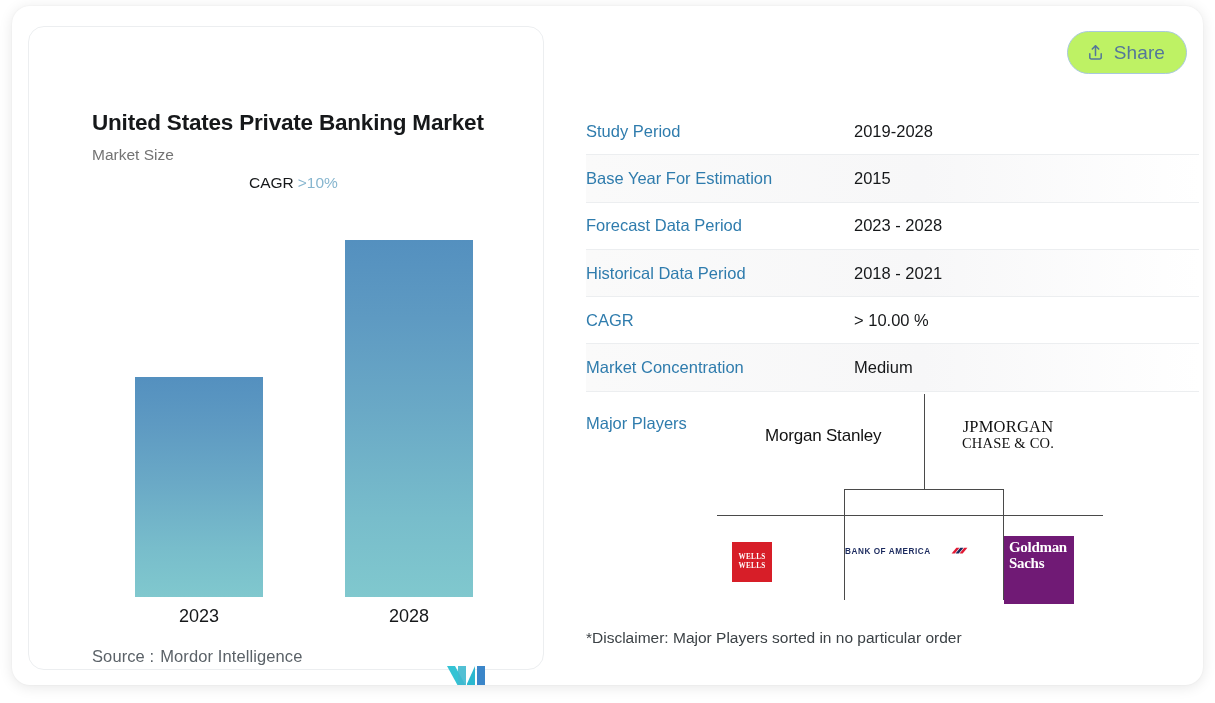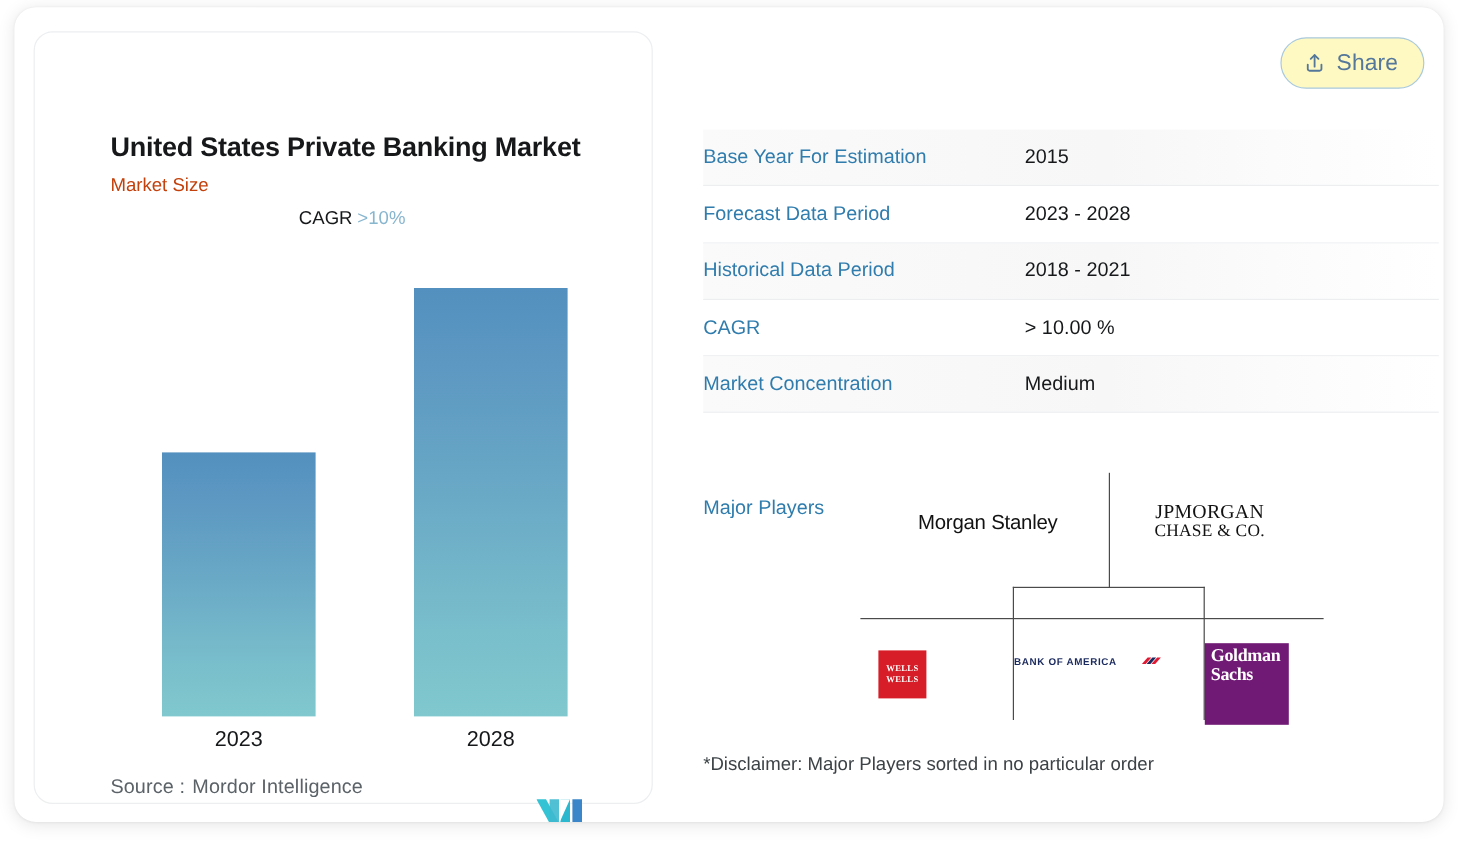--- a/index.html
+++ b/index.html
@@ -49,21 +49,21 @@
     font-weight: bold;
     color: #16181a;
     letter-spacing: -0.2px;
     white-space: nowrap;
   }
   .chart-subtitle {
     position: absolute;
     left: 63px;
     top: 119px;
     font-size: 15.5px;
-    color: #c2410c;
+    color: #737373;
     white-space: nowrap;
   }
   .cagr-wrap {
     position: absolute;
     left: 220px;
     top: 147px;
     font-size: 15.5px;
     color: #16181a;
     white-space: nowrap;
   }
@@ -133,21 +133,21 @@
 
   
   #share-button {
     position: absolute;
     right: 16px;
     top: 25px;
     height: 43px;
     padding: 0 21px 0 18px;
     border: 1.6px solid #a9c9dd;
     border-radius: 24px;
-    background: #fef9c3;
+    background: #bef264;
     display: flex;
     align-items: center;
     gap: 9px;
     box-sizing: border-box;
     cursor: pointer;
   }
   #share-button .share-label {
     font-size: 19px;
     color: #54779a;
     letter-spacing: 0.1px;
@@ -340,20 +340,24 @@
           <path d="M10 13.2 V3.2" stroke="#54779a" stroke-width="1.6" fill="none" stroke-linecap="round"></path>
           <path d="M6.6 6.4 L10 3.0 L13.4 6.4" stroke="#54779a" stroke-width="1.6" fill="none" stroke-linecap="round" stroke-linejoin="round"></path>
           <path d="M4 11.4 V15.2 a1.6 1.6 0 0 0 1.6 1.6 h8.8 a1.6 1.6 0 0 0 1.6 -1.6 V11.4" stroke="#54779a" stroke-width="1.6" fill="none" stroke-linecap="round"></path>
         </svg>
       </span>
       <span class="share-label">Share</span>
     </div>
 
     <div id="spec-table">
 
+      <div class="spec-row">
+        <div class="spec-key">Study Period</div>
+        <div class="spec-val">2019-2028</div>
+      </div>
 
       <div class="spec-row alt">
         <div class="spec-key">Base Year For Estimation</div>
         <div class="spec-val">2015</div>
       </div>
 
       <div class="spec-row">
         <div class="spec-key">Forecast Data Period</div>
         <div class="spec-val">2023 - 2028</div>
       </div>

